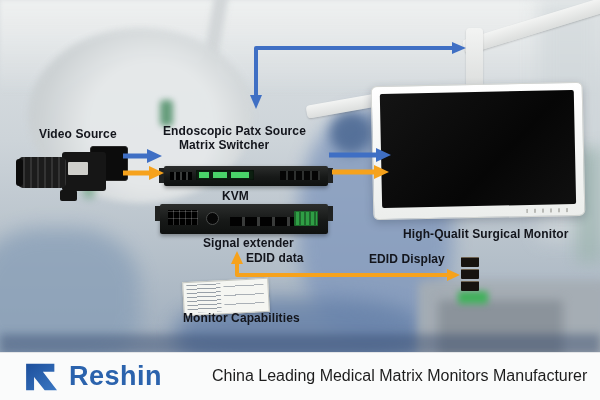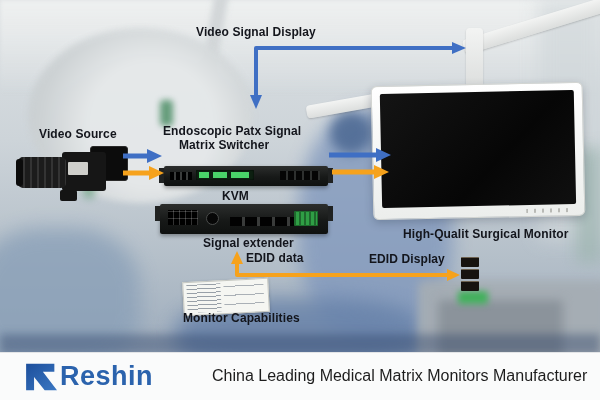--- a/index.html
+++ b/index.html
@@ -71,21 +71,21 @@
     transform:rotate(-3deg);box-shadow:0 1px 3px rgba(0,0,0,.25);overflow:hidden;}
   .doc .rows{position:absolute;left:3px;top:2px;width:34px;height:28px;
     background:repeating-linear-gradient(180deg,#98a0a8 0 1px,transparent 1px 4px);}
   .doc .col{position:absolute;left:40px;top:2px;width:40px;height:28px;
     background:repeating-linear-gradient(180deg,transparent 0 3px,#aab0b6 3px 4px,transparent 4px 9px);}
   
   .lbl{position:absolute;font-weight:bold;font-size:12px;color:#13151c;white-space:nowrap;letter-spacing:.1px;}
   .arrows{position:absolute;left:0;top:0;z-index:5;pointer-events:none;}
   
   .footer{position:absolute;left:0;top:352px;width:600px;height:48px;background:#fafbfb;border-top:1px solid #e3e5e7;z-index:8;}
-  .brand{position:absolute;left:24px;top:8px;display:flex;align-items:center;}
+  .brand{position:absolute;left:24px;top:8px;display:flex;align-items:center;gap:9px;}
   .brand-name{font-size:27px;font-weight:600;color:#2b63ad;letter-spacing:.5px;}
   .tagline{position:absolute;left:212px;top:14px;font-size:16px;color:#1d1d1d;white-space:nowrap;}
   .z1{z-index:1}.z2{z-index:2}.z6{z-index:6}
 </style>
 </head>
 <body>
 
 <div class="canvas">
 
   <div class="bg">
@@ -169,23 +169,22 @@
 
     <line x1="123" y1="173" x2="149" y2="173" stroke-width="5" stroke="#f6a21c"></line>
     <polygon points="149,166 164,173 149,180" fill="#f6a21c"></polygon>
     <line x1="332" y1="172" x2="374" y2="172" stroke-width="5" stroke="#f6a21c"></line>
     <polygon points="374,165 389,172 374,179" fill="#f6a21c"></polygon>
     <path d="M237,263 L237,275 L447,275" fill="none" stroke-width="4" stroke-linejoin="round" stroke="#f6a21c"></path>
     <polygon points="231,264 243,264 237,251" fill="#f6a21c"></polygon>
     <polygon points="447,269 460,275 447,281" fill="#f6a21c"></polygon>
   </svg>
 
-  <div class="lbl z6" style="left:196px;top:25px">Video Signal Display</div>
   <div class="lbl z6" style="left:39px;top:127px">Video Source</div>
-  <div class="lbl z6" style="left:163px;top:124px">Endoscopic Patx Signal</div>
+  <div class="lbl z6" style="left:163px;top:124px">Endoscopic Patx Source</div>
   <div class="lbl z6" style="left:179px;top:138px">Matrix Switcher</div>
   <div class="lbl z6" style="left:222px;top:189px">KVM</div>
   <div class="lbl z6" style="left:203px;top:236px">Signal extender</div>
   <div class="lbl z6" style="left:246px;top:251px">EDID data</div>
   <div class="lbl z6" style="left:369px;top:252px">EDID Display</div>
   <div class="lbl z6" style="left:183px;top:311px">Monitor Capabilities</div>
   <div class="lbl z6" style="left:403px;top:227px">High-Qualit Surgical Monitor</div>
 
   <div class="footer">
     <div class="brand">

